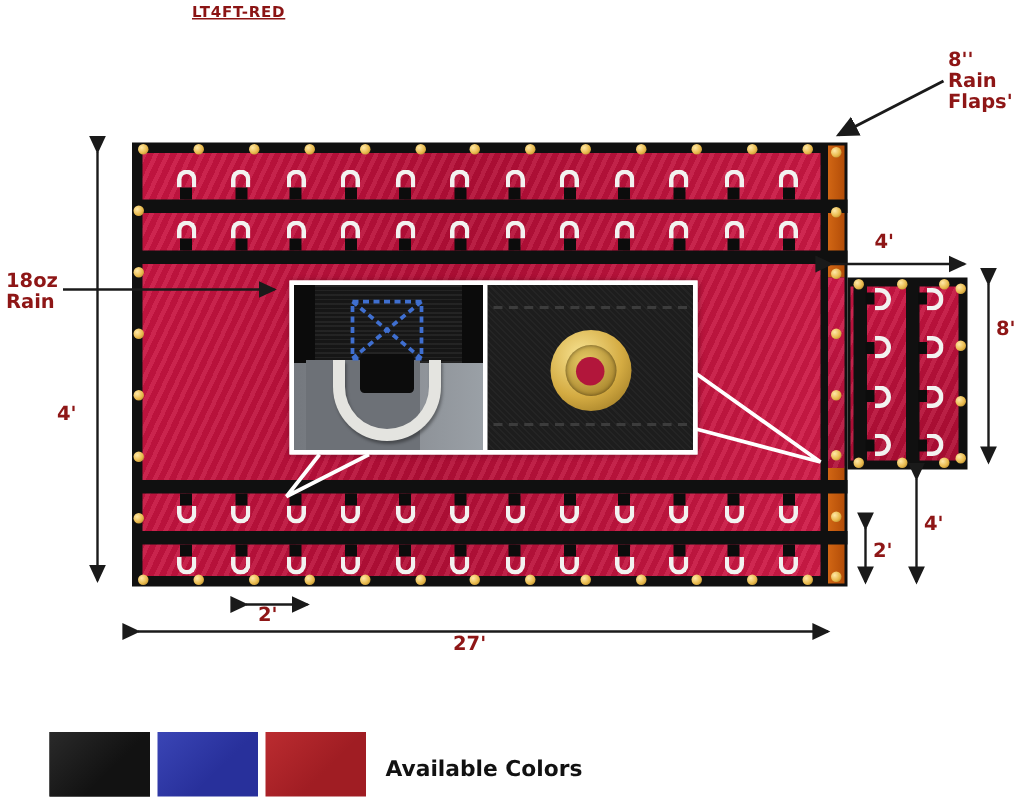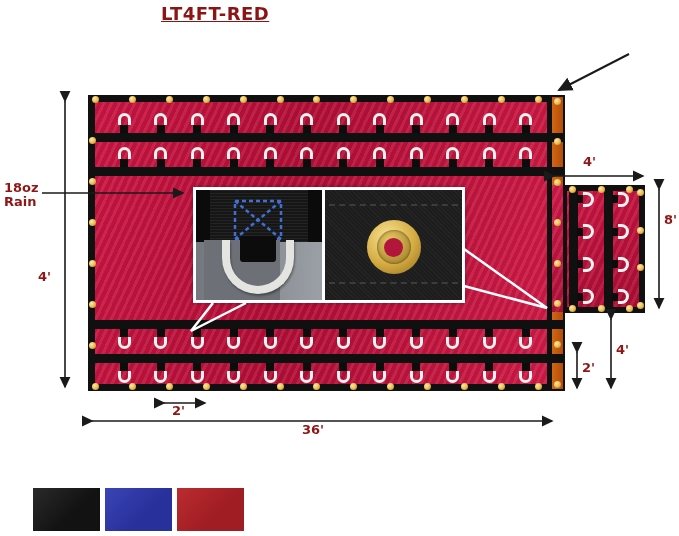--- a/index.html
+++ b/index.html
@@ -1,20 +1,20 @@
 <!DOCTYPE html>
 <html><head>
 <meta charset="utf-8">
 <style>
   * { box-sizing: border-box; margin: 0; padding: 0; }
   body { background: #fff; font-family: "DejaVu Sans", sans-serif; }
   .canvas { position: relative; width: 679px; height: 536px; background: #fff; overflow: hidden; }
 
-  .title { position: absolute; left: 128px; top: 3px; font-size: 18px; font-weight: bold;
-           color: #8b1414; text-decoration: underline; letter-spacing: .5px; margin-left: 33px; }
+  .title { position: absolute; left: 128px; top: 3px; font-size: 10px; font-weight: bold;
+           color: #8b1414; text-decoration: underline; letter-spacing: .5px; }
 
   .lbl { position: absolute; font-size: 13px; font-weight: bold; color: #8e1616; line-height: 14px; white-space: pre; }
 
   
   .tarp { position: absolute; left: 88px; top: 95px; width: 462px; height: 296px; background: #101010; z-index: 1; }
   .tarp-red { position: absolute; left: 7px; top: 7px; right: 3px; bottom: 7px;
     background:
       repeating-linear-gradient(115deg, rgba(255,255,255,.07) 0 3px, rgba(0,0,0,.06) 3px 7px),
       linear-gradient(100deg, #cb1543 0%, #b30e36 45%, #d01a47 100%); }
   .strap { position: absolute; left: 0; right: 0; height: 9px; background: #101010; }
@@ -474,31 +474,35 @@
     <line x1="42" y1="193" x2="183" y2="193" stroke="#1a1a1a" stroke-width="1.6" marker-end="url(#ah)"></line>
     <line x1="629" y1="54" x2="559" y2="90" stroke="#1a1a1a" stroke-width="2" marker-end="url(#ah)"></line>
     <line x1="554" y1="176" x2="643" y2="176" stroke="#1a1a1a" stroke-width="1.6" marker-start="url(#ah)" marker-end="url(#ah)"></line>
     <line x1="659" y1="189" x2="659" y2="308" stroke="#1a1a1a" stroke-width="1.6" marker-start="url(#ah)" marker-end="url(#ah)"></line>
     <line x1="611" y1="319" x2="611" y2="388" stroke="#1a1a1a" stroke-width="1.6" marker-start="url(#ah)" marker-end="url(#ah)"></line>
     <line x1="577" y1="352" x2="577" y2="388" stroke="#1a1a1a" stroke-width="1.6" marker-start="url(#ah)" marker-end="url(#ah)"></line>
     <line x1="164" y1="403" x2="205" y2="403" stroke="#1a1a1a" stroke-width="1.6" marker-start="url(#ah)" marker-end="url(#ah)"></line>
     <line x1="92" y1="421" x2="552" y2="421" stroke="#1a1a1a" stroke-width="1.6" marker-start="url(#ah)" marker-end="url(#ah)"></line>
   </svg>
 
+  <div class="lbl z6" style="left:632px; top:34px;"><span>8''</span>
+<span>Rain</span>
+<span>Flaps'</span></div>
 
   <div class="lbl z6" style="left:4px; top:181px;"><span>18oz</span>
 <span>Rain</span></div>
 
   <div class="lbl z6" style="left:38px; top:270px;">4'</div>
   <div class="lbl z6" style="left:583px; top:155px;">4'</div>
   <div class="lbl z6" style="left:664px; top:213px;">8'</div>
   <div class="lbl z6" style="left:616px; top:343px;">4'</div>
   <div class="lbl z6" style="left:582px; top:361px;">2'</div>
   <div class="lbl z6" style="left:172px; top:404px;">2'</div>
-  <div class="lbl z6" style="left:302px; top:423px;">36'</div>
+  <div class="lbl z6" style="left:302px; top:423px;">27'</div>
 
   <div class="swatch-row">
     <div class="swatch sw0" style="background-color: rgb(23, 23, 23);"></div>
     <div class="swatch sw1"></div>
     <div class="swatch sw2"></div>
   </div>
+  <div class="avail z6">Available Colors</div>
 
 </div>
 
 </body></html>

